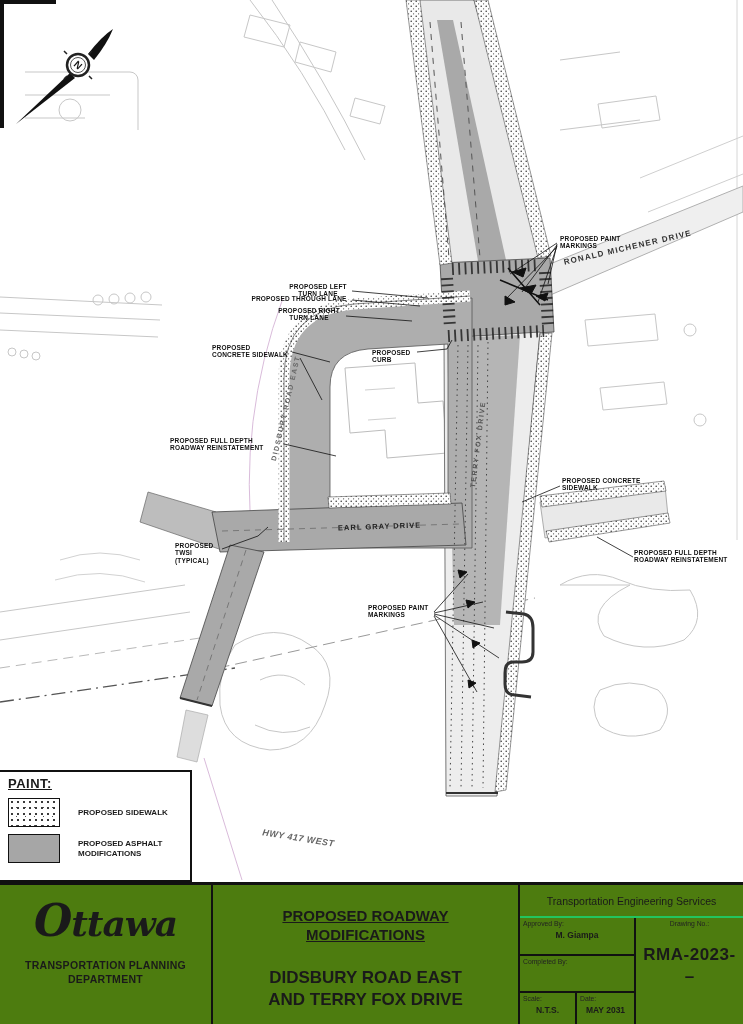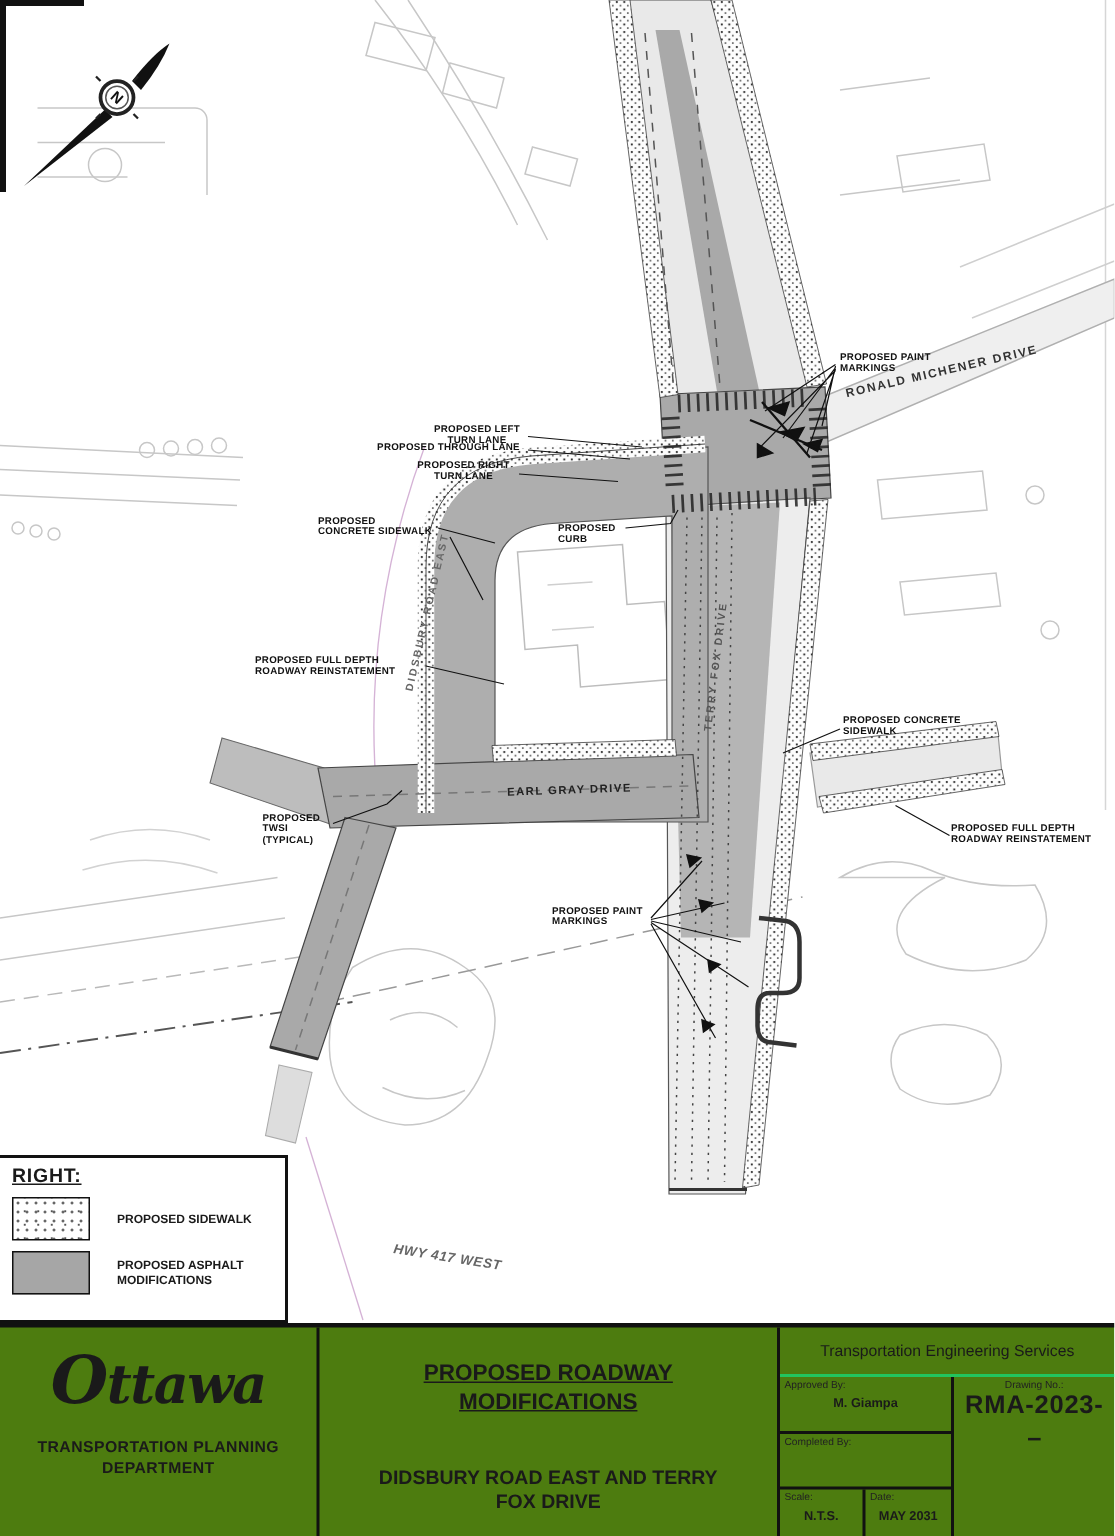--- a/index.html
+++ b/index.html
@@ -31,36 +31,36 @@
   .tblock{position:absolute;left:0;top:882px;width:743px;height:142px;border-top:3px solid #111;
           display:flex;box-sizing:border-box;background:#4d7c0f;}
   .tb-left{width:213px;border-right:2px solid #111;box-sizing:border-box;text-align:center;padding-top:8px;}
   .tb-mid{width:307px;border-right:2px solid #111;box-sizing:border-box;text-align:center;padding-top:22px;}
   .tb-right{flex:1;display:flex;flex-direction:column;box-sizing:border-box;font-size:7px;}
   .logo{font-family:"DejaVu Serif",serif;font-style:italic;font-weight:bold;font-size:36px;line-height:1;
         letter-spacing:-1px;margin-top:6px;}
   .logo .big-o{font-size:44px;}
   .dept{font-size:10.5px;font-weight:bold;letter-spacing:.3px;margin-top:16px;line-height:1.3;}
   .tb-title{font-size:15px;font-weight:bold;text-decoration:underline;line-height:1.25;width:220px;margin:0 auto;}
-  .tb-sub{font-size:13px;font-weight:bold;line-height:1.3;margin-top:32px;width:230px;margin-left:auto;margin-right:auto;}
+  .tb-sub{font-size:17px;font-weight:bold;line-height:1.3;margin-top:22px;width:230px;margin-left:auto;margin-right:auto;}
   .tes{border-bottom:2px solid #22c55e;text-align:center;font-size:10.5px;padding:10px 0 9px 0;}
   .tb-grid{flex:1;display:flex;}
   .tb-gl{width:116px;border-right:2px solid #111;display:flex;flex-direction:column;box-sizing:border-box;}
   .cell{border-bottom:2px solid #111;box-sizing:border-box;padding:2px 3px;}
   .cell:last-child{border-bottom:none;}
   .cell .lab{font-size:6.8px;color:#222;}
   .cell .val{font-size:8.5px;font-weight:bold;text-align:center;margin-top:3px;}
   .c-approved{height:38px;}
   .c-completed{height:37px;}
   .c-bottom{flex:1;display:flex;padding:0;}
   .c-scale{width:57px;border-right:2px solid #111;box-sizing:border-box;padding:2px 3px;}
   .c-date{flex:1;padding:2px 3px;}
   .tb-gr{flex:1;display:flex;flex-direction:column;padding:2px 4px;box-sizing:border-box;}
   .dno-lab{font-size:6.8px;text-align:center;color:#222;}
-  .dno-val{font-size:17px;font-weight:bold;text-align:center;letter-spacing:.5px;}
+  .dno-val{font-size:17px;font-weight:bold;text-align:center;margin-top:18px;letter-spacing:.5px;}
   .dno-suf{font-size:17px;font-weight:bold;text-align:center;margin-top:2px;}
 </style>
 </head>
 <body>
 
 <div class="sheet">
 
   <div class="plan-area">
     <svg width="743" height="882" viewBox="0 0 743 882">
       <defs>
@@ -212,21 +212,21 @@
     <div class="callout la" style="left:372px;top:349px;width:50px;">PROPOSED CURB</div>
     <div class="callout la" style="left:170px;top:437px;width:114px;">PROPOSED FULL DEPTH ROADWAY REINSTATEMENT</div>
     <div class="callout la" style="left:175px;top:542px;width:52px;">PROPOSED TWSI (TYPICAL)</div>
     <div class="callout la" style="left:562px;top:477px;width:80px;">PROPOSED CONCRETE SIDEWALK</div>
     <div class="callout la" style="left:634px;top:549px;width:108px;">PROPOSED FULL DEPTH ROADWAY REINSTATEMENT</div>
     <div class="callout la" style="left:560px;top:235px;width:64px;">PROPOSED PAINT MARKINGS</div>
     <div class="callout la" style="left:368px;top:604px;width:64px;">PROPOSED PAINT MARKINGS</div>
   </div>
 
   <div class="legend">
-    <div class="legend-title">RIGHT:</div>
+    <div class="legend-title">PAINT:</div>
     <div class="legend-row">
       <div class="sw sw-stipple"></div>
       <div class="legend-label">PROPOSED SIDEWALK</div>
     </div>
     <div class="legend-row">
       <div class="sw sw-asphalt"></div>
       <div class="legend-label">PROPOSED ASPHALT MODIFICATIONS</div>
     </div>
   </div>
 

